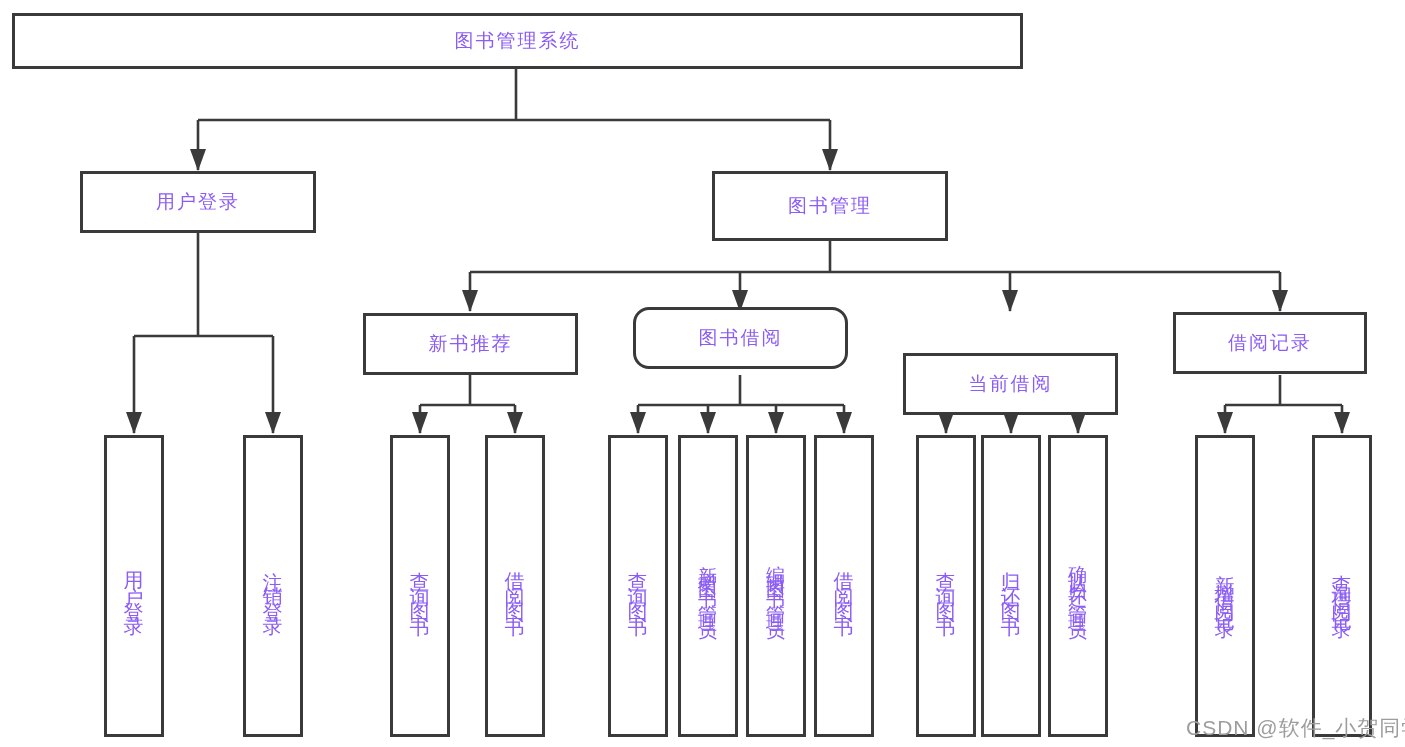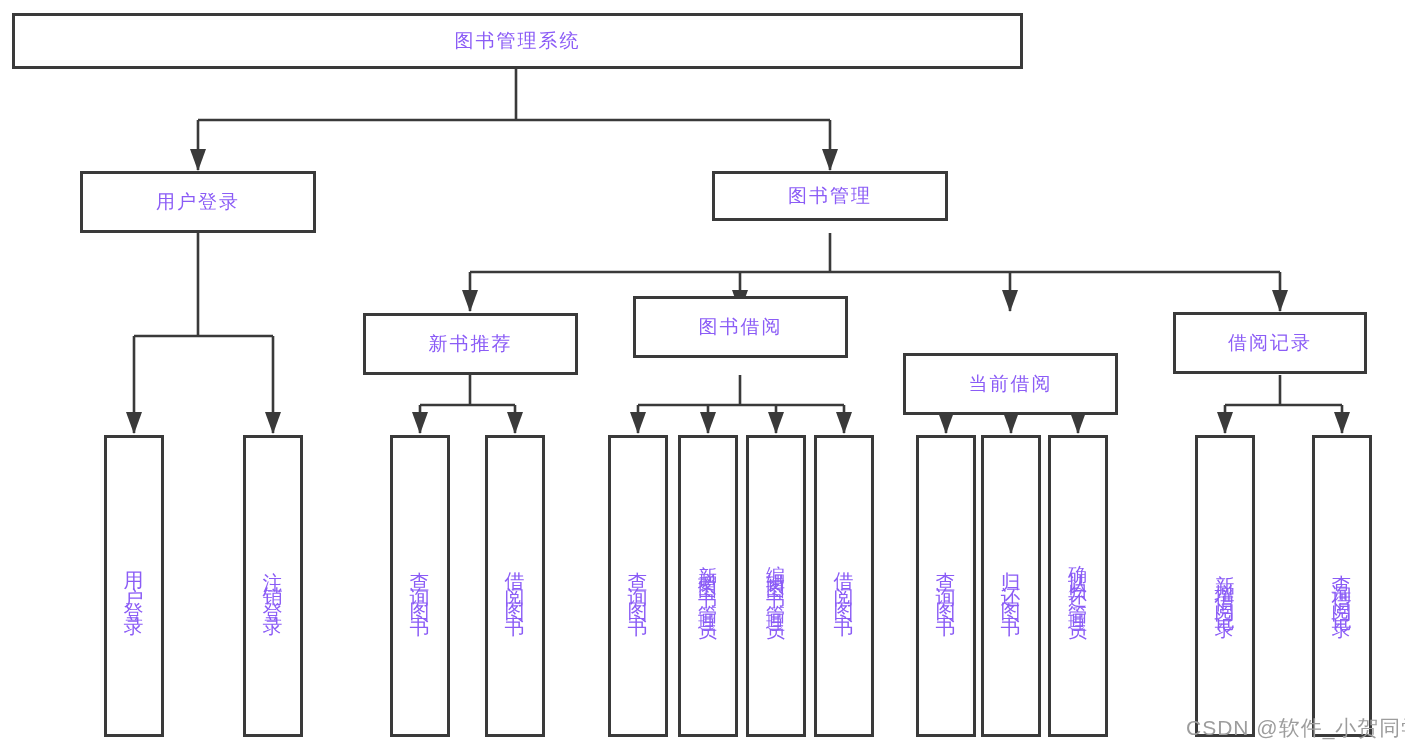--- a/index.html
+++ b/index.html
@@ -48,23 +48,23 @@
     letter-spacing: 15px;
     line-height: 1;
     white-space: nowrap;
   }
   .leaf.mid .vtext { letter-spacing: 9px; }
   .leaf.long .vtext { font-size: 19px; letter-spacing: 8px; }
 
   
   #root    { left: 12px;   top: 13px;  width: 1011px; height: 56px; }
   #b-user  { left: 80px;   top: 171px; width: 236px;  height: 62px; }
-  #b-book  { left: 712px;  top: 171px; width: 236px;  height: 50px; }
+  #b-book  { left: 712px;  top: 171px; width: 236px;  height: 70px; }
   #m1      { left: 363px;  top: 313px; width: 215px;  height: 62px; }
-  #m2      { left: 633px;  top: 296px; width: 215px;  height: 62px; }
+  #m2      { left: 633px;  top: 307px; width: 215px;  height: 62px; border-radius: 16px; }
   #m3      { left: 903px;  top: 313px; width: 215px;  height: 62px; margin-top: 40px; }
   #m4      { left: 1173px; top: 312px; width: 194px;  height: 62px; }
   #l1  { left: 104px;  }
   #l2  { left: 243px;  }
   #l3  { left: 390px;  }
   #l4  { left: 485px;  }
   #l5  { left: 608px;  }
   #l6  { left: 678px;  }
   #l7  { left: 746px;  }
   #l8  { left: 814px;  }

